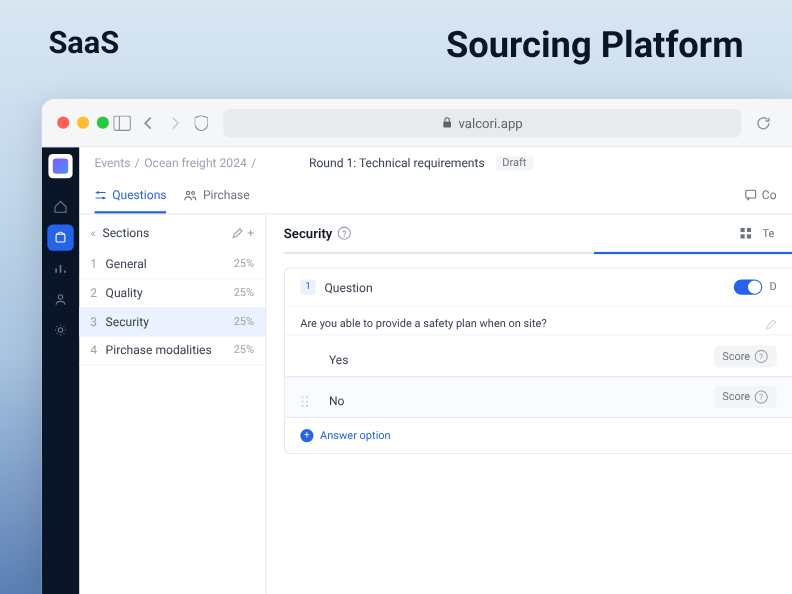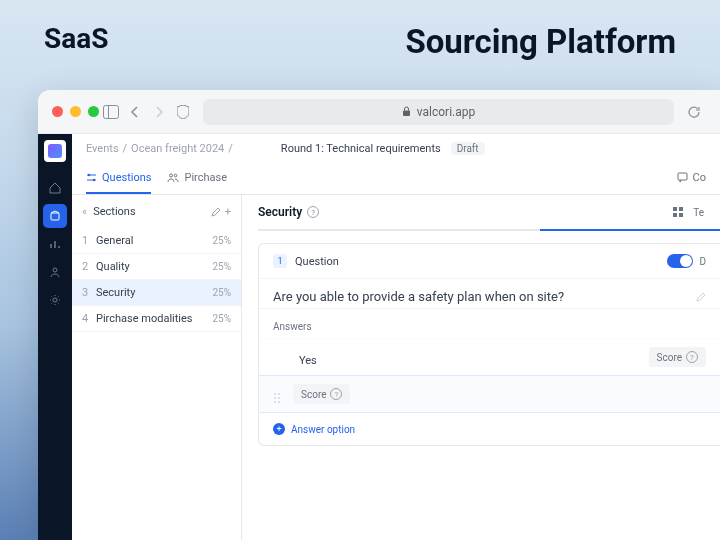--- a/index.html
+++ b/index.html
@@ -47,21 +47,21 @@
   .content-head .right { margin-left: auto; display: flex; gap: 10px; color: #6b7280; font-size: 10px; font-weight: 400; align-items: center; }
   .tab-underline { height: 2px; background: #e5e7eb; margin: 0 16px 0 16px; position: relative; }
   .tab-underline::after { content: ""; position: absolute; right: -16px; width: 180px; height: 2px; background: #2563eb; }
   .card { margin: 12px 0 0 16px; border: 1px solid #e5e7eb; border-radius: 6px 0 0 6px; border-right: none; background: #fff; }
   .q-head { display: flex; align-items: center; padding: 10px 14px; font-size: 11px; border-bottom: 1px solid #f3f4f6; }
   .q-num { width: 14px; height: 14px; border-radius: 3px; background: #eaf1ff; color: #2563eb; font-size: 9px; display: flex; align-items: center; justify-content: center; margin-right: 8px; }
   .q-label { color: #374151; }
   .toggle { margin-left: auto; width: 26px; height: 14px; background: #2563eb; border-radius: 8px; position: relative; }
   .toggle::after { content: ""; position: absolute; right: 1px; top: 1px; width: 12px; height: 12px; background: #fff; border-radius: 50%; }
   .toggle-lbl { margin-left: 6px; color: #6b7280; font-size: 10px; }
-  .q-text { padding: 10px 14px 4px; font-size: 13px; color: #374151; display: flex; align-items: center; gap: 41px; }
+  .q-text { padding: 10px 14px 4px; font-size: 10px; color: #374151; display: flex; align-items: center; gap: 41px; }
   .pencil { margin-left: auto; color: #cbd5e1; }
   .desc-label { padding: 4px 14px 10px; font-size: 10px; color: #9ca3af; }
   .divider { height: 1px; background: #f3f4f6; }
   .answers-label { padding: 12px 14px 6px; font-size: 10px; color: #6b7280; }
   .answer-row { display: flex; align-items: flex-end; padding: 8px 14px; font-size: 11px; border-top: 1px solid #f9fafb; }
   .answer-row .handle { width: 14px; color: #d1d5db; margin-right: 6px; }
   .answer-row .val { flex: 1; color: #374151; padding-left: 6px; }
   .score-btn { font-size: 10px; color: #6b7280; background: #f3f4f6; padding: 4px 8px; border-radius: 4px; display: flex; align-items: center; gap: 4px; }
   .answer-row.sel { background: #fafbff; border: 1px solid #e0e7ff; border-left: none; border-right: none; }
   .add-option { padding: 10px 14px; font-size: 10px; color: #2563eb; display: flex; align-items: center; gap: 6px; }
@@ -261,40 +261,40 @@
               </div>
               <div class="q-text">
                 <span>Are you able to provide a safety plan when on site?</span>
                 <span class="pencil">
                     <svg width="10" height="10" viewBox="0 0 10 10">
                       <path d="M1 9l1-3 5-5 2 2-5 5-3 1z" fill="none" stroke="currentColor"></path>
                     </svg>
                   </span>
               </div>
               <div class="divider"></div>
-              <div class="answers-label">Answers</div>
               <div class="answer-row">
                 <span class="handle"></span>
                 <span class="val">Yes</span>
                 <div class="score-btn">
                   <span>Score</span>
                   <span class="info-ico" style="margin:0">?</span>
                 </div>
               </div>
               <div class="answer-row sel">
                 <span class="handle">
                     <svg width="8" height="12" viewBox="0 0 8 12">
                       <circle cx="2" cy="2" r="1" fill="currentColor"></circle>
                       <circle cx="6" cy="2" r="1" fill="currentColor"></circle>
                       <circle cx="2" cy="6" r="1" fill="currentColor"></circle>
                       <circle cx="6" cy="6" r="1" fill="currentColor"></circle>
                       <circle cx="2" cy="10" r="1" fill="currentColor"></circle>
                       <circle cx="6" cy="10" r="1" fill="currentColor"></circle>
                     </svg>
                   </span>
+                <span class="val">No</span>
                 <div class="score-btn">
                   <span>Score</span>
                   <span class="info-ico" style="margin:0">?</span>
                 </div>
               </div>
               <div class="add-option">
                 <span class="plus-ico">+</span>
                 <span>Answer option</span>
               </div>
             </div>

